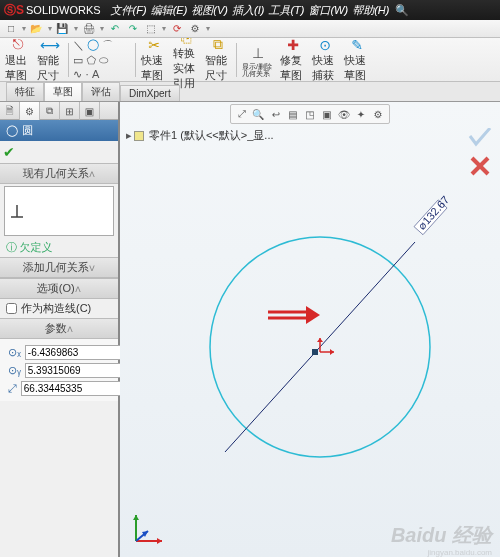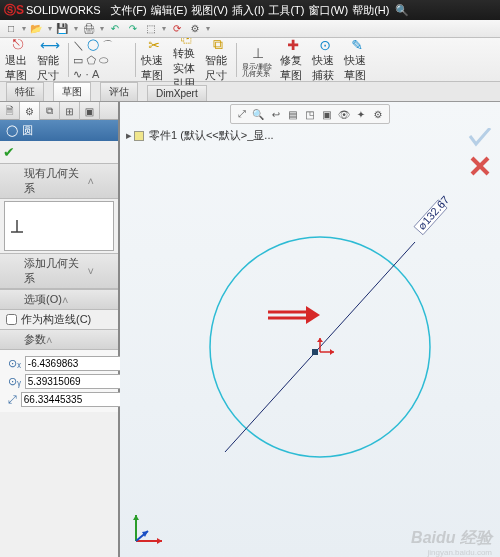--- a/index.html
+++ b/index.html
@@ -1,58 +1,58 @@
 <!DOCTYPE html>
 <html><head>
 <meta charset="utf-8">
 <style>
   * { margin: 0; padding: 0; box-sizing: border-box; font-family: "Microsoft YaHei", Arial, sans-serif; font-size: 11px; }
   body { width: 500px; height: 557px; background: #e8e8e8; overflow: hidden; }
   .titlebar { height: 20px; background: linear-gradient(to bottom,#2a2a2a,#1a1a1a); color:#fff; display:flex; align-items:center; padding:0 4px; font-size:10px; }
   .titlebar .logo { color:#d62828; font-weight:bold; margin-right:2px; font-size:12px; }
-  .menu-item { cursor:pointer; padding:1px 2px; }
+  .menu-item { cursor:pointer; padding:1px 2px;font-style:italic; }
   .std-toolbar { height:18px; background: linear-gradient(to bottom,#f7f7f7,#e8e8e8); display:flex; align-items:center; padding:0 4px; gap:4px; border-bottom:1px solid #c0c0c0; position:relative; }
   .std-toolbar .tb-icn { width:14px; height:14px; display:flex; align-items:center; justify-content:center; font-size:10px; color:#555; cursor:pointer; }
   .std-toolbar .pull { color:#888; font-size:8px; }
   .cmdmgr { height:44px; background: linear-gradient(to bottom,#f7f7f7,#ececec); border-bottom:1px solid #c0c0c0; display:flex; align-items:center; padding:2px 4px; gap:4px; }
   .cmd-big { width:28px; height:38px; border:1px solid transparent; display:flex; flex-direction:column; align-items:center; justify-content:center; font-size:8px; color:#333; cursor:pointer; }
   .cmd-big .icn { width:20px; height:20px; display:flex; align-items:center; justify-content:center; font-size:14px; }
   .cmd-sep { width:1px; height:34px; background:#c0c0c0; }
   .cmd-text { font-size:9px; color:#333; cursor:pointer; display:block; padding:1px 2px; }
   .cmd-col { display:flex; flex-direction:column; gap:1px; }
-  .tabrow { height:20px; background:#e8e8e8; display:flex; align-items:flex-end; padding:0 6px; gap:9px; border-bottom:1px solid #999; }
+  .tabrow { height:20px; background:#e8e8e8; display:flex; align-items:flex-end; padding:0 6px; gap:0; border-bottom:1px solid #999; }
   .tab { padding:2px 8px; font-size:10px; color:#333; border:1px solid #c0c0c0; border-bottom:none; background:linear-gradient(to bottom,#f0f0f0,#d8d8d8); cursor:pointer; }
   .tab.active { background:linear-gradient(to bottom,#fff,#f0f0f0); }
   .view-toolbar { position:absolute; top:2px; left:50%; transform:translateX(-50%); display:flex; gap:3px; background:rgba(247,247,247,0.9); border:1px solid #c0c0c0; padding:2px 4px; border-radius:2px; }
   .vt-icn { width:14px; height:14px; display:flex; align-items:center; justify-content:center; font-size:10px; color:#555; cursor:pointer; }
   .content { display:flex; height:455px; position:relative; }
   .leftpane { width:120px; background:#f0f0f0; border-right:2px solid #888; display:flex; flex-direction:column; }
   .lp-tabs { height:18px; display:flex; background:linear-gradient(to bottom,#eee,#ddd); border-bottom:1px solid #aaa; }
   .lp-tab { width:20px; height:18px; display:flex; align-items:center; justify-content:center; font-size:10px; color:#555; border-right:1px solid #bbb; cursor:pointer; }
   .lp-tab.active { background:linear-gradient(to bottom,#fff,#eee); }
   .lp-head { background:linear-gradient(to bottom,#588bbd,#3a6ea5); color:#fff; padding:3px 6px; font-size:10px; display:flex; align-items:center; }
   .lp-check { height:22px; display:flex; align-items:center; padding:3px; gap:6px; }
-  .lp-section-h { background:linear-gradient(to bottom,#e8e8e8,#d4d4d4); padding:2px 24px; font-size:10px; color:#444; border-top:1px solid #bbb; border-bottom:1px solid #bbb; display:flex; align-items:center; justify-content:flex-start; }
+  .lp-section-h { background:linear-gradient(to bottom,#e8e8e8,#d4d4d4); padding:2px 14px; font-size:10px; color:#444; border-top:1px solid #bbb; border-bottom:1px solid #bbb; display:flex; align-items:center; justify-content:center; }
   .lp-section-h .chev { color:#888; }
   .lp-body { padding:4px; background:#f7f7f7; }
   .lp-whitebox { background:#fff; border:1px solid #aaa; height:50px; margin:2px 4px; display:flex; align-items:center; justify-content:flex-start; padding:4px; }
   .lp-whitebox svg { width:16px; height:16px; }
   .lp-row { display:flex; align-items:center; gap:4px; padding:1px 4px; }
   .lp-row .ricn { width:16px; height:16px; display:flex; align-items:center; justify-content:center; color:#3a6ea5; }
   .lp-row input[type=text] { flex:1; border:1px solid #aaa; font-size:10px; padding:1px 2px; background:#fff; }
   .lp-row .sp { width:12px; font-size:8px; color:#666; cursor:pointer; }
   .lp-chk { display:flex; align-items:center; gap:4px; padding:2px 6px; font-size:10px; color:#333; }
   .lp-chk input { width:11px; height:11px; }
   .canvas { flex:1; background:linear-gradient(to bottom,#f4f7f9 0%, #e8eef3 100%); position:relative; overflow:hidden; }
   .doc-title { position:absolute; top:26px; left:6px; font-size:10px; color:#333; }
   .doc-title .cube { display:inline-block; width:10px; height:10px; background:#f0e68c; border:1px solid #998; vertical-align:middle; margin-right:2px; }
   .confirm-box { position:absolute; top:26px; right:6px; width:28px; height:50px; }
   .sketch-svg { position:absolute; top:0; left:0; width:100%; height:100%; }
   .triad { position:absolute; bottom:10px; left:10px; }
-  .watermark { position:absolute; bottom:8px; right:8px; font-size:16px; color:rgba(150,150,150,0.4); font-style:italic; font-weight:bold; }
+  .watermark { position:absolute; bottom:8px; right:8px; font-size:20px; color:rgba(150,150,150,0.4); font-style:italic; font-weight:bold; }
   .sub-watermark { position:absolute; bottom:0px; right:8px; font-size:8px; color:rgba(150,150,150,0.35); }
 </style>
 </head>
 <body>
 
 <div class="titlebar">
   <span class="logo">ⓈS</span>
   <span>SOLIDWORKS</span>
   <span style="flex:0 0 8px"></span>
   <span class="menu-item">文件(F)</span>
@@ -167,20 +167,24 @@
       <span style="color:#2a9d2a;font-size:14px">✔</span>
     </div>
     <div class="lp-section-h">
       <span>现有几何关系</span>
       <span class="chev">˄</span>
     </div>
     <div class="lp-whitebox">
       <svg viewBox="0 0 16 16">
           <path d="M8 2 L8 14 M2 14 L14 14" stroke="#444" stroke-width="1.5" fill="none"></path>
         </svg>
+    </div>
+    <div style="padding:2px 6px;font-size:9px;color:#3a6">
+      <span>ⓘ</span>
+      <span>欠定义</span>
     </div>
     <div class="lp-section-h">
       <span>添加几何关系</span>
       <span class="chev">˅</span>
     </div>
     <div class="lp-section-h">
       <span>选项(O)</span>
       <span class="chev">˄</span>
     </div>
     <div class="lp-chk">

